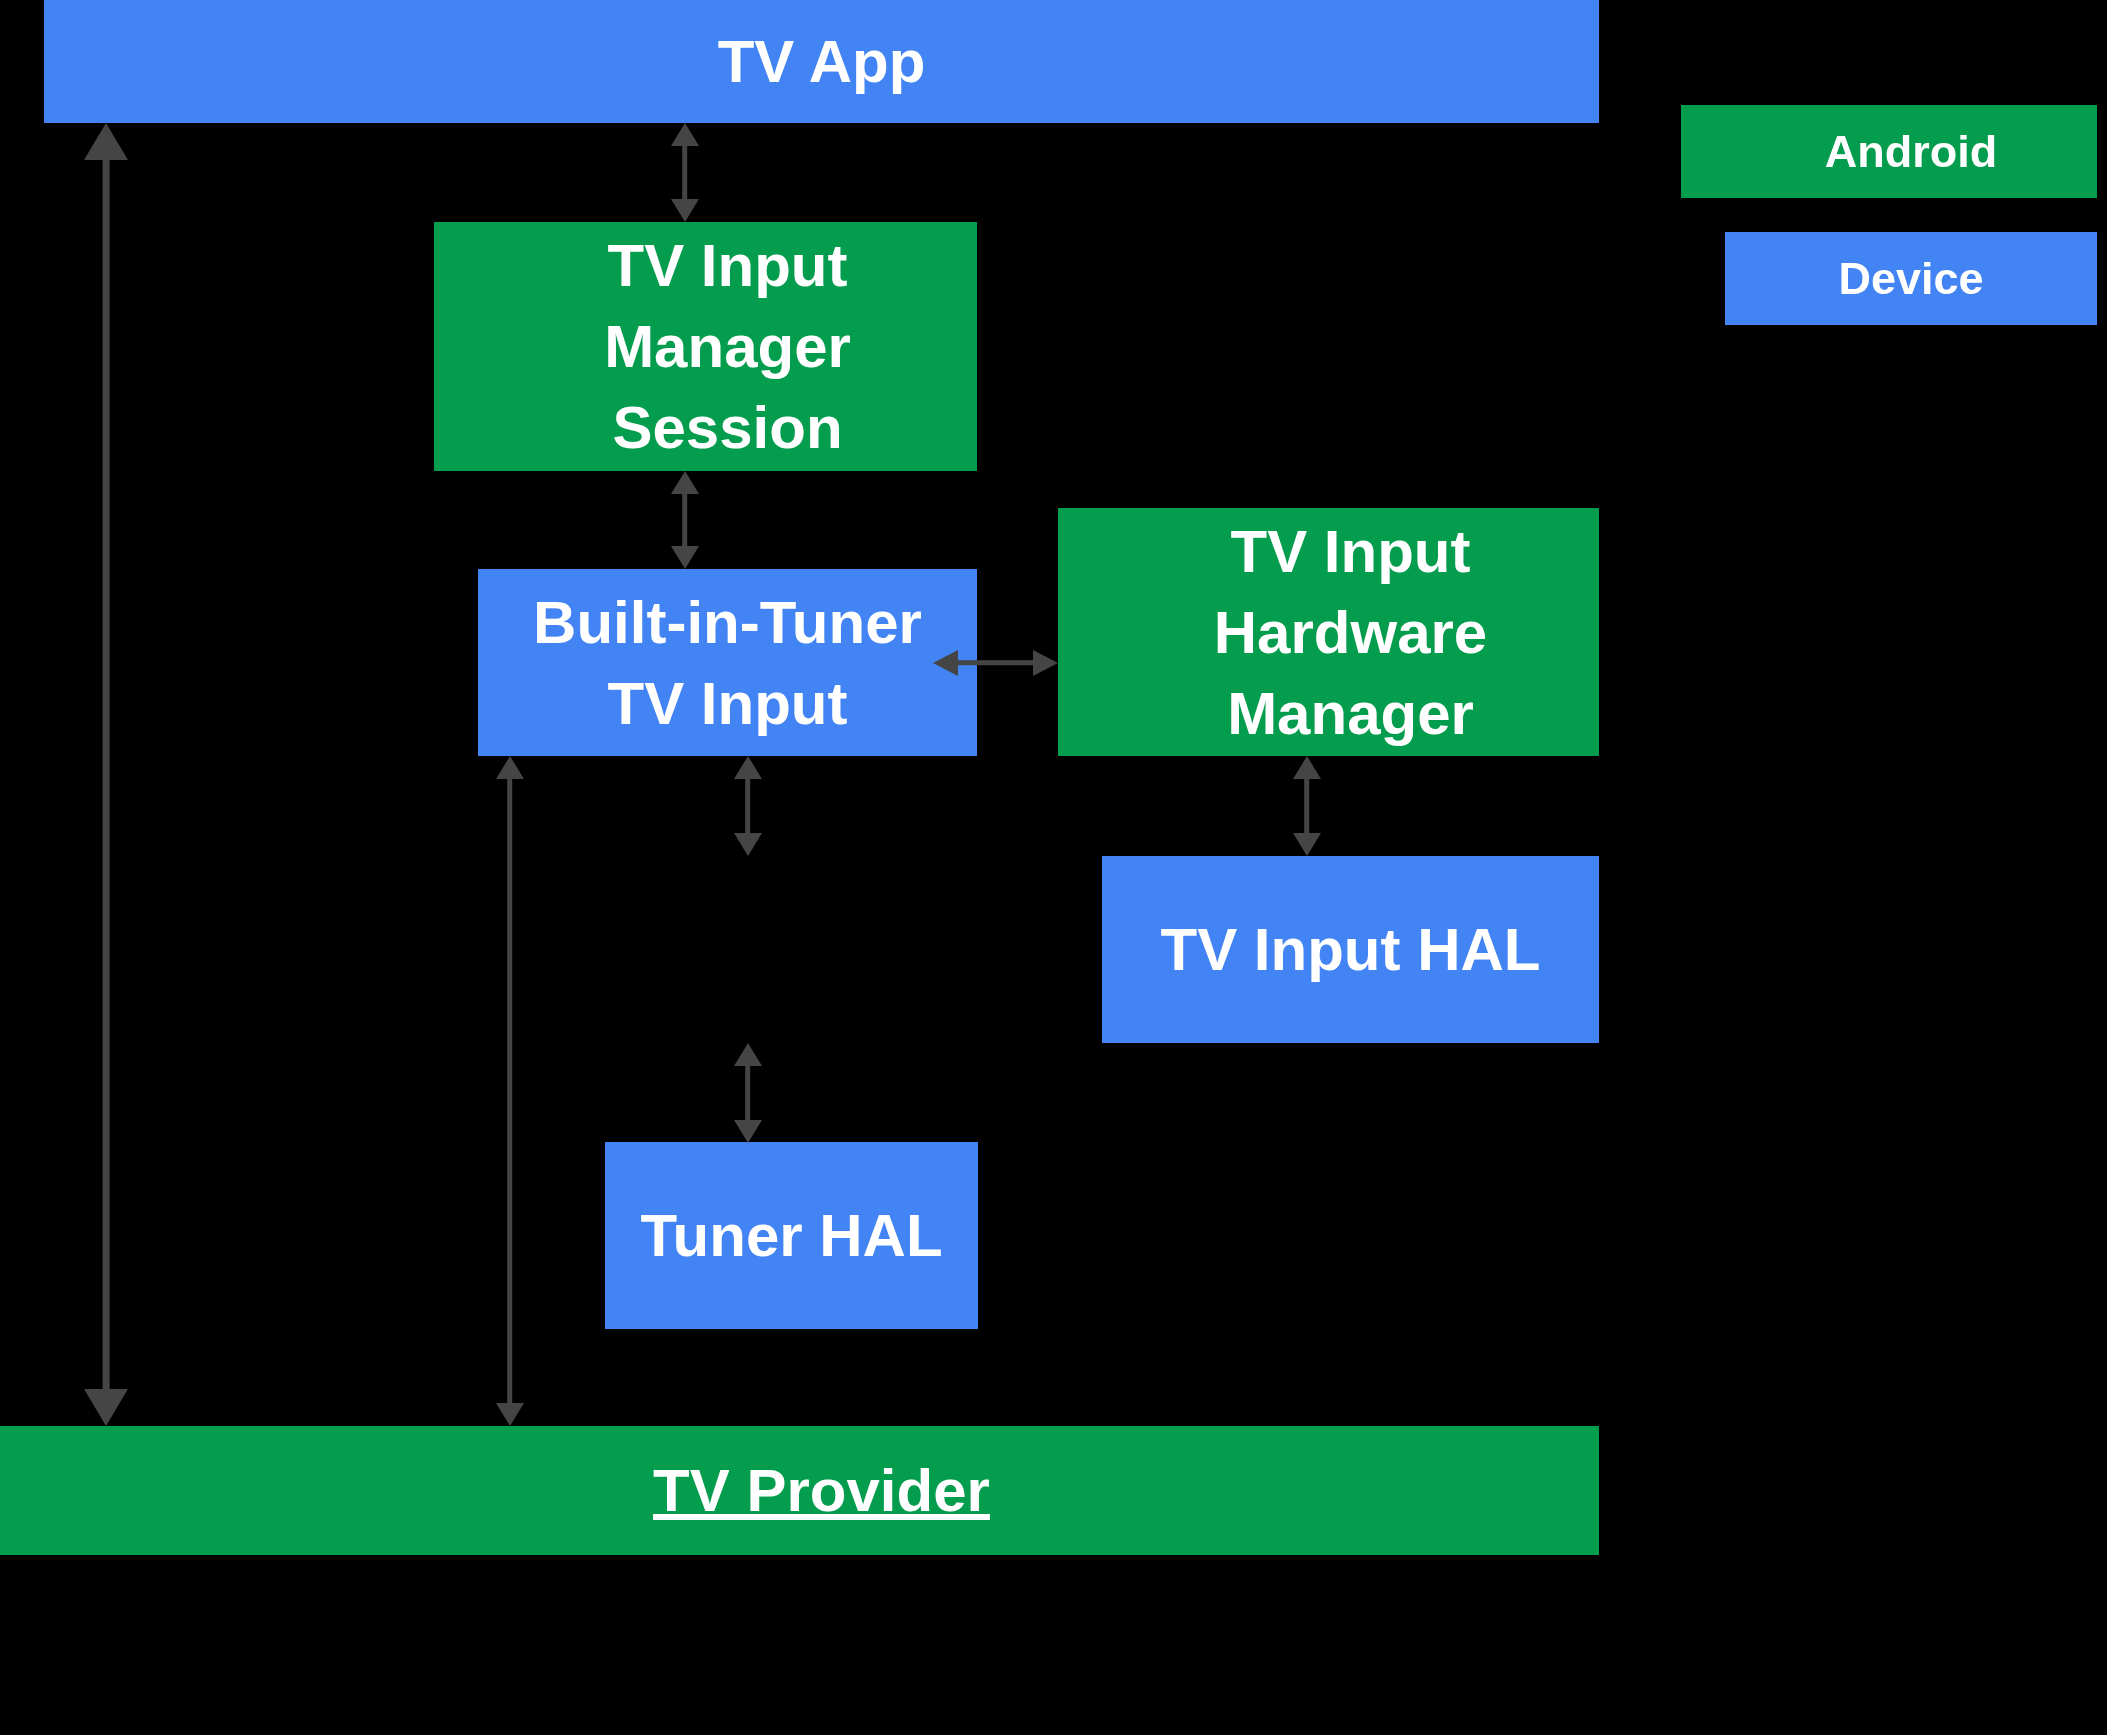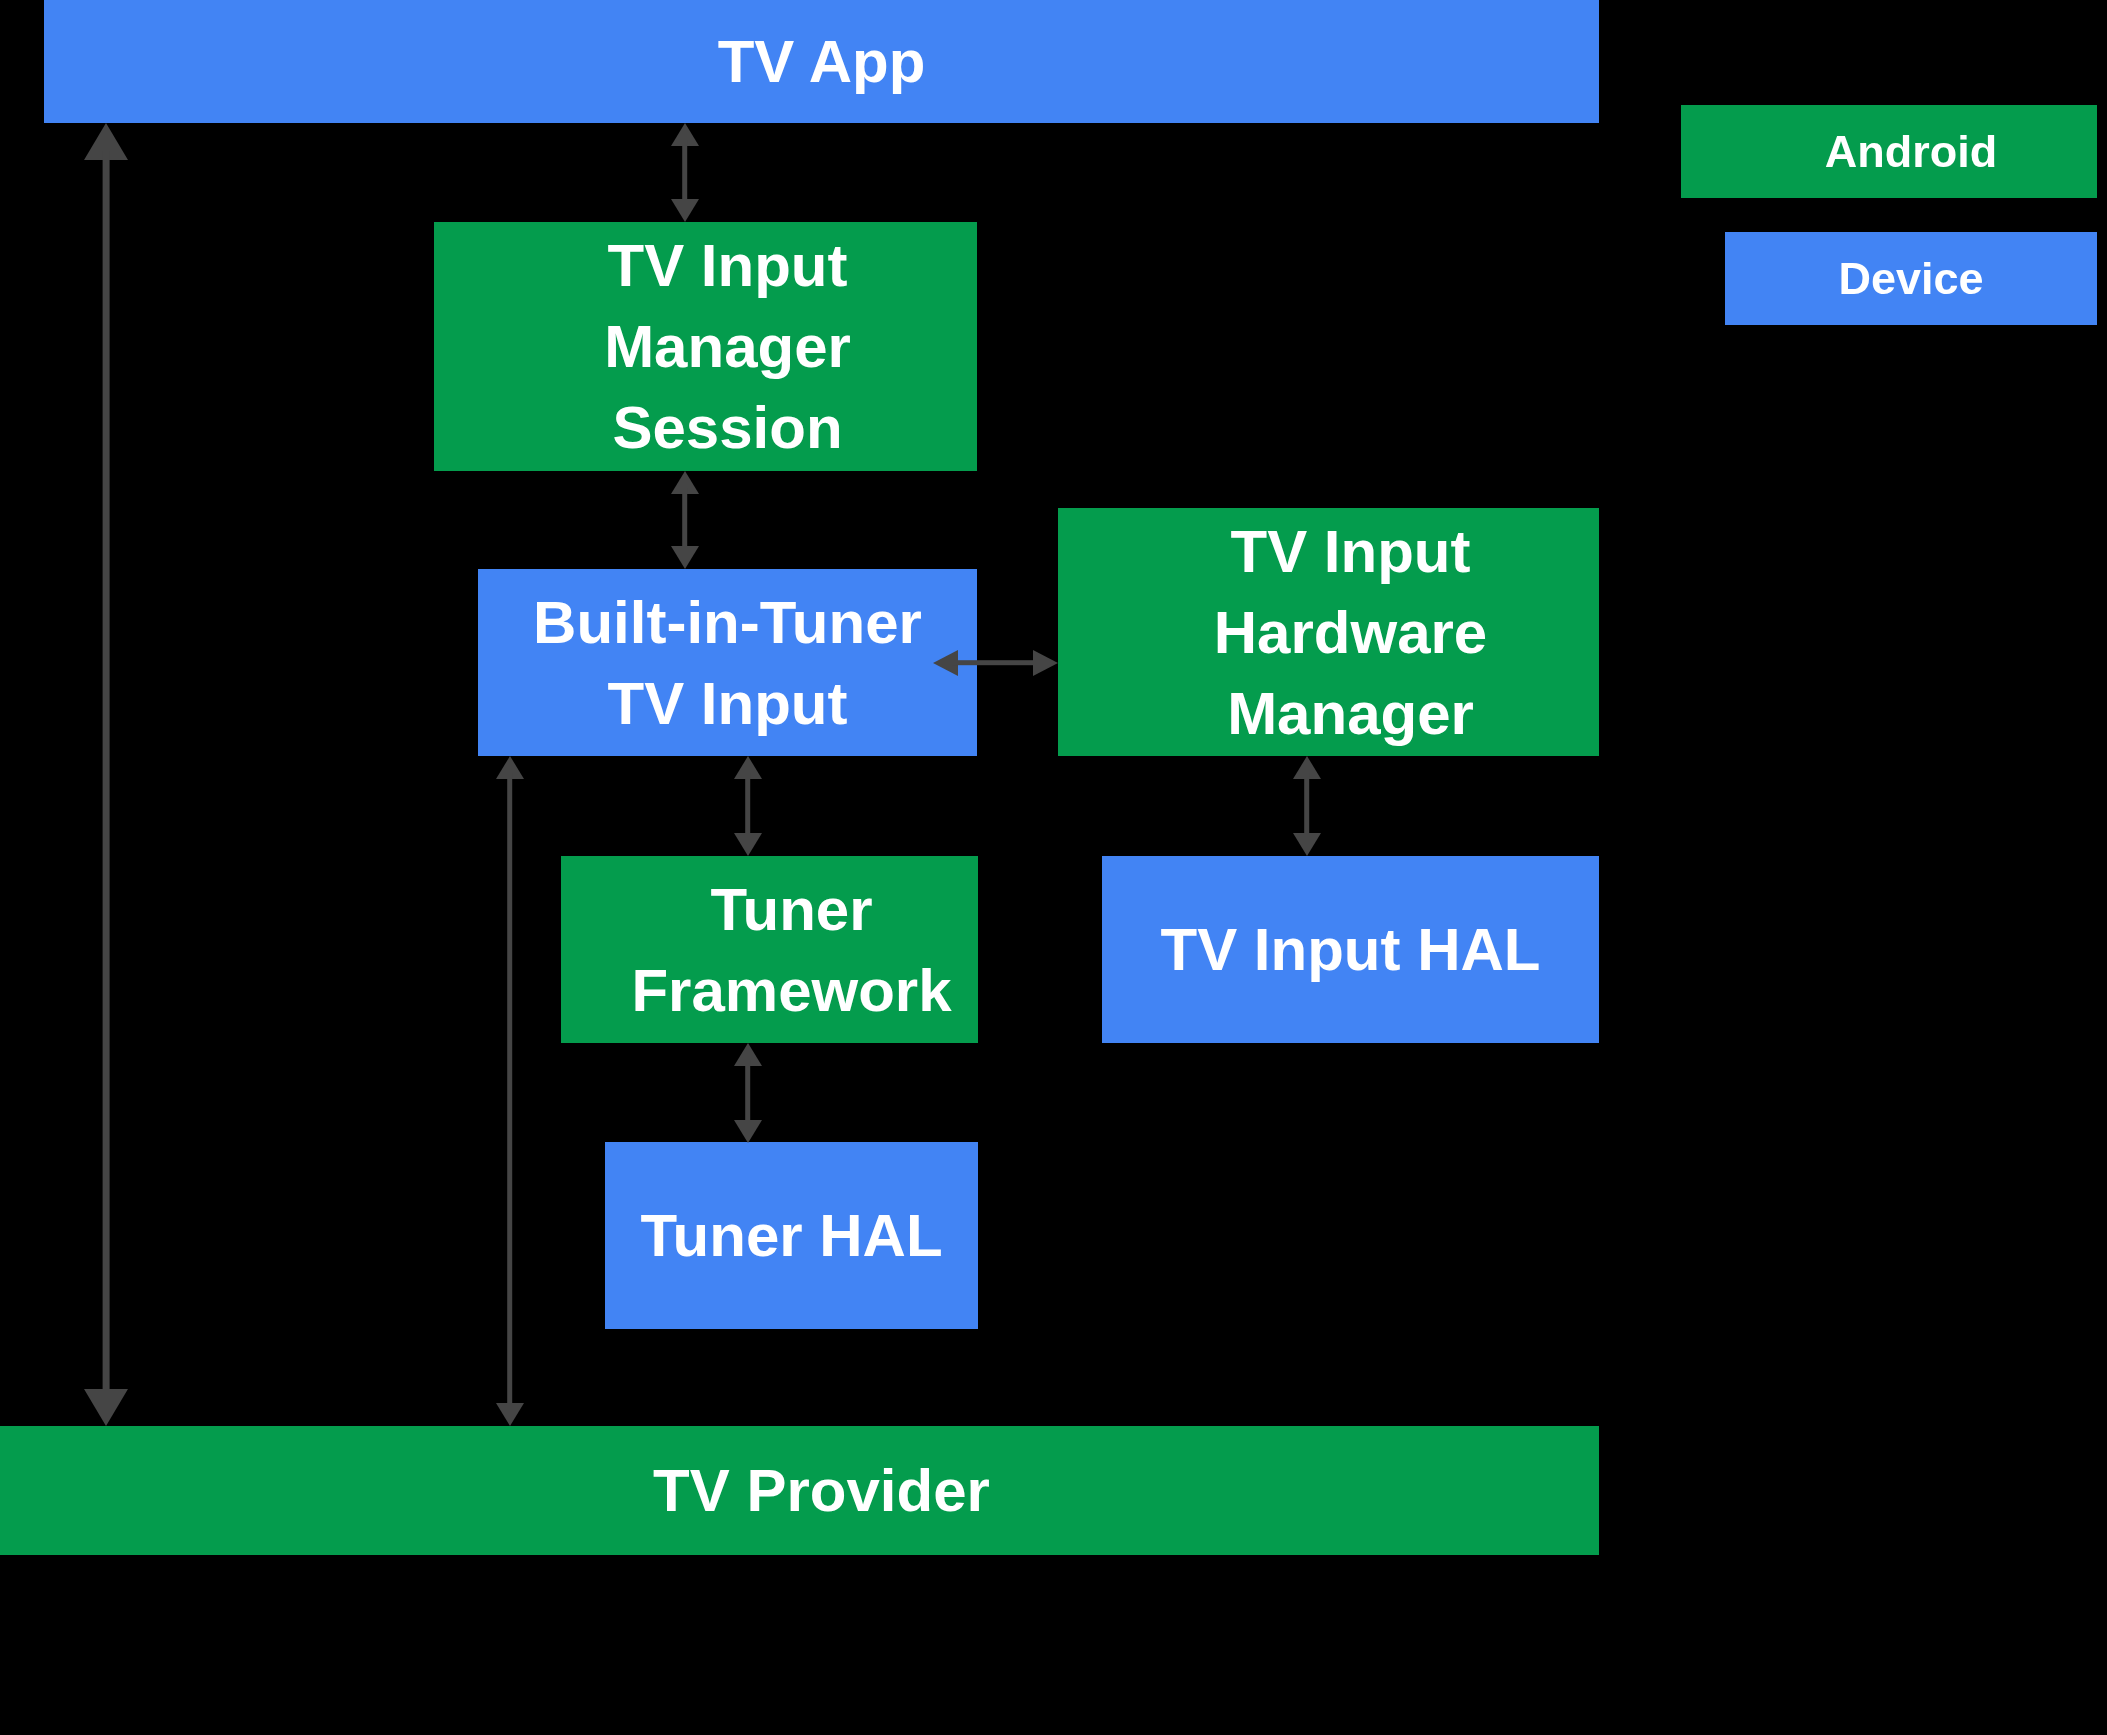--- a/index.html
+++ b/index.html
@@ -91,28 +91,26 @@
 Manager
 Session</div>
 
   <div class="node device lbl" style="left:434px; top:569px; width:499px; height:187px;">Built-in-Tuner
 TV Input</div>
 
   <div class="node android lbl" style="left:1058px; top:508px; width:497px; height:248px;">TV Input
 Hardware
 Manager</div>
 
-  <div class="node android lbl" style="left:561px; top:856px; width:373px; height:187px;">Tuner
-Framework</div>
 
   <div class="node device lbl" style="left:1058px; top:856px; width:497px; height:187px;">TV Input HAL</div>
 
   <div class="node device lbl" style="left:561px; top:1142px; width:373px; height:187px;">Tuner HAL</div>
 
-  <div class="node android lbl" style="left:0; top:1426px; width:1555px; height:129px;">TV Provider</div>
+  <div class="node android lbl" style="left:0; top:1426px; width:1555px; height:129px;text-decoration:underline;">TV Provider</div>
 
   <div class="node android legend-lbl" style="left:1681px; top:105px; width:372px; height:93px;">Android</div>
 
   <div class="node device legend-lbl" style="left:1681px; top:232px; width:372px; height:93px;">Device</div>
 
   <div class="arrow-v thick" style="left:84px; top:123px; width:44px; height:1303px;">
       <div class="shaft"></div>
     </div>
 
   <div class="arrow-v" style="left:670px; top:123px; width:29px; height:99px;">

